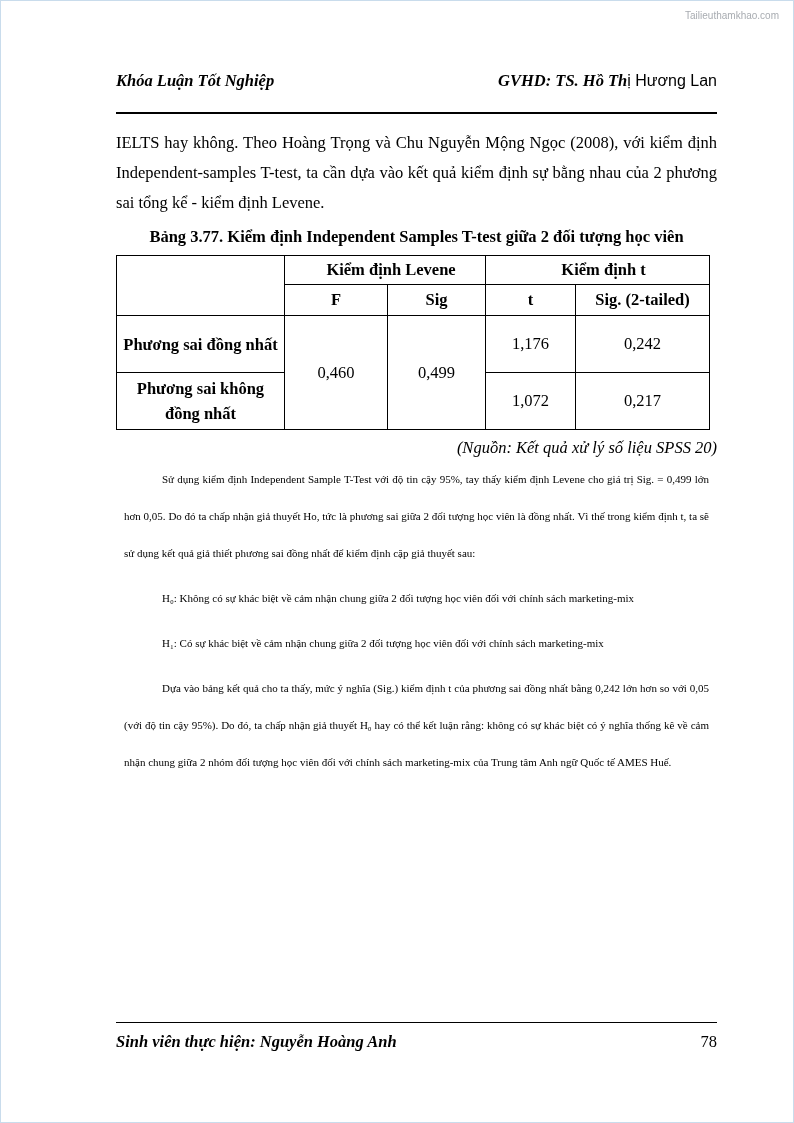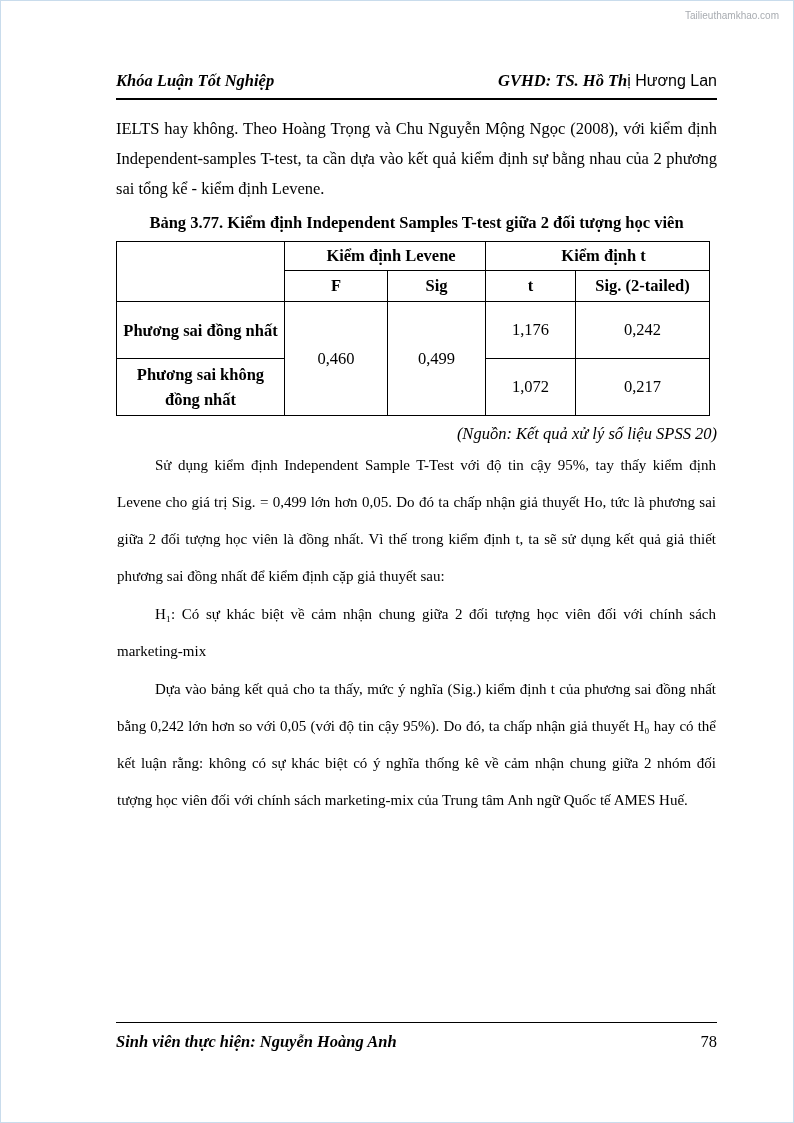--- a/index.html
+++ b/index.html
@@ -27,21 +27,21 @@
     left: 115px;
     top: 0;
     width: 601px;
   }
   .page-header {
     margin-top: 70px;
     display: flex;
     justify-content: space-between;
     align-items: baseline;
     border-bottom: 2px solid #000;
-    padding-bottom: 7px;
+    padding-bottom: 21px;
     font-size: 16.5px;
   }
   .hdr-left {
     font-weight: bold;
     font-style: italic;
   }
   .hdr-right-serif {
     font-weight: bold;
     font-style: italic;
   }
@@ -83,22 +83,22 @@
   .ttest tr.r2 th, .ttest tr.r2 td { height: 57px; }
   .ttest .rowlabel { font-weight: bold; line-height: 25px; margin-left: 36px; }
   .ttest td { font-weight: normal; }
   .source-note {
     margin: 8px 0 0 0;
     text-align: right;
     font-style: italic;
     font-size: 16.5px;
   }
   .para {
-    margin: 1px;
-    font-size: 15px;
+    margin: 8px;
+    font-size: 11px;
     line-height: 37px;
     text-align: justify;
     text-indent: 38px;
   }
   .para.first { margin-top: 3px; }
   .footer {
     position: absolute;
     left: 115px;
     width: 601px;
     top: 1021px;
@@ -164,20 +164,21 @@
           <th class="rowlabel">Phương sai không đồng nhất</th>
           <td>1,072</td>
           <td>0,217</td>
         </tr>
       </tbody>
     </table>
 
     <p class="source-note">(Nguồn: Kết quả xử lý số liệu SPSS 20)</p>
 
     <p class="para first">Sử dụng kiểm định Independent Sample T-Test với độ tin cậy 95%, tay thấy kiểm định Levene cho giá trị Sig. = 0,499 lớn hơn 0,05. Do đó ta chấp nhận giả thuyết Ho, tức là phương sai giữa 2 đối tượng học viên là đồng nhất. Vì thế trong kiểm định t, ta sẽ sử dụng kết quả giả thiết phương sai đồng nhất để kiểm định cặp giả thuyết sau:</p>
+    <p class="para">H₀: Không có sự khác biệt về cảm nhận chung giữa 2 đối tượng học viên đối với chính sách marketing-mix</p>
     <p class="para">H₁: Có sự khác biệt về cảm nhận chung giữa 2 đối tượng học viên đối với chính sách marketing-mix</p>
     <p class="para">Dựa vào bảng kết quả cho ta thấy, mức ý nghĩa (Sig.) kiểm định t của phương sai đồng nhất bằng 0,242 lớn hơn so với 0,05 (với độ tin cậy 95%). Do đó, ta chấp nhận giả thuyết H₀ hay có thể kết luận rằng: không có sự khác biệt có ý nghĩa thống kê về cảm nhận chung giữa 2 nhóm đối tượng học viên đối với chính sách marketing-mix của Trung tâm Anh ngữ Quốc tế AMES Huế.</p>
 
   </div>
 
   <div class="footer">
     <span class="footer-author">Sinh viên thực hiện: Nguyễn Hoàng Anh</span>
     <span class="footer-page">78</span>
   </div>
 

